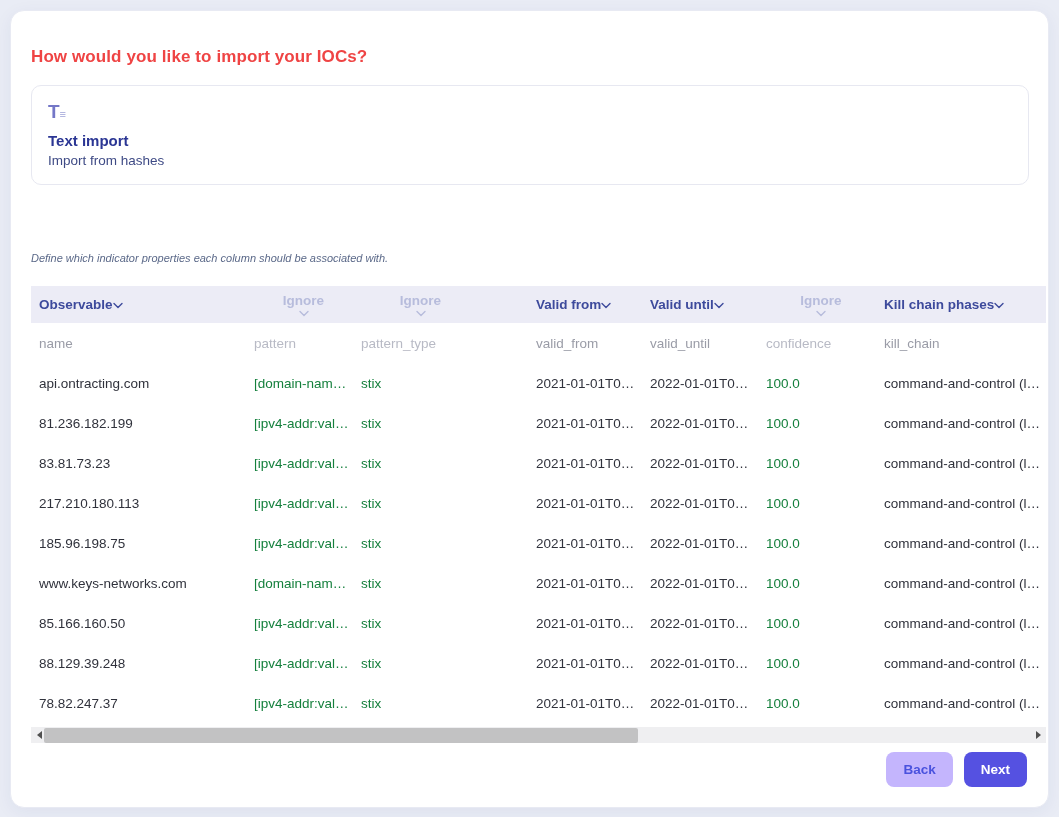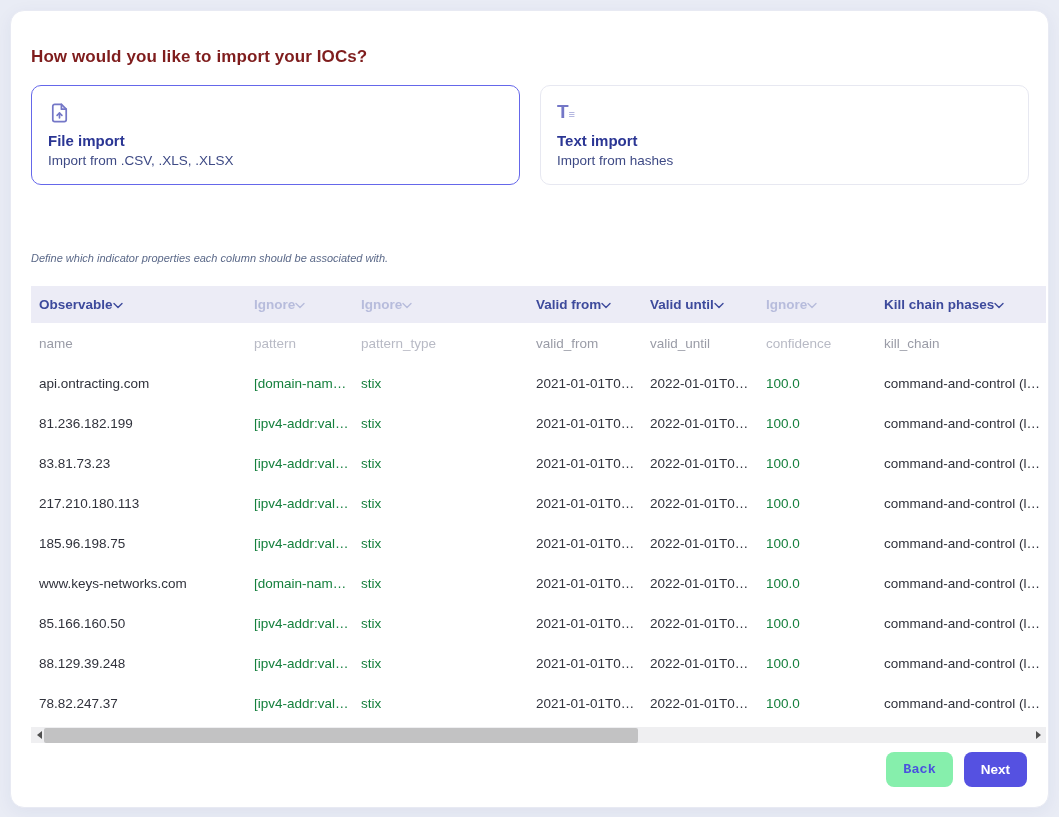--- a/index.html
+++ b/index.html
@@ -10,21 +10,21 @@
     position:relative;
     overflow:hidden;
   }
   .dialog {
     position:absolute; left:10px; top:10px; width:1039px; height:798px;
     background:#ffffff; border-radius:14px; border:1px solid #e8eaf3;
     box-shadow:0 4px 18px rgba(40,50,120,.06);
   }
   .title {
     position:absolute; left:20px; top:36px;
-    font-size:17px; font-weight:bold; color:#7f1d1d; letter-spacing:.1px;
+    font-size:17px; font-weight:bold; color:#ef4444; letter-spacing:.1px;
   }
   .cards { position:absolute; left:20px; top:74px; width:998px; height:100px; display:flex; gap:20px; }
   .card {
     flex:1 1 0; border:1px solid #e7e8f1; border-radius:10px;
     padding:15px 16px; cursor:pointer; background:#fff;
   }
   .card.selected { border:1px solid #6567ea; }
   .card-icon { height:26px; margin-bottom:5px; color:#7477c7; }
   .card-title { font-size:15px; font-weight:bold; color:#2b3694; margin-bottom:4px; }
   .card-sub { font-size:13.5px; color:#3e4a85; }
@@ -43,21 +43,21 @@
   .trow > :nth-child(1){ width:215px; }
   .trow > :nth-child(2){ width:107px; }
   .trow > :nth-child(3){ width:127px; }
   .trow > :nth-child(4){ width:114px;margin-left:48px; }
   .trow > :nth-child(5){ width:116px; }
   .trow > :nth-child(6){ width:118px; }
   .trow > :nth-child(7){ width:185px; }
   .trow > :nth-child(8){ width:120px; }
   .hcell { font-weight:bold; cursor:pointer; display:flex; align-items:center; }
   .hcell.mapped { color:#3d4a9c; }
-  .hcell.ignored { color:#b7bcdc; }
+  .hcell.ignored { color:#b7bcdc;flex-direction:column; }
   .hcell svg { flex:none; margin-top:2px; }
   .csv-row .tcell.mapped { color:#9a9ca7; }
   .csv-row .tcell.ignored { color:#b8bac5; }
   .data-row .tcell.mapped { color:#30323c; }
   .data-row .tcell.ignored { color:#15803d; }
 
   .hscroll { position:absolute; left:20px; top:716px; width:1015px; height:16px; background:#efeff1; }
   .hs-arrow {
     position:absolute; top:0; width:16px; height:16px; cursor:pointer;
     display:flex; align-items:center; justify-content:center;
@@ -66,43 +66,31 @@
   .hs-arrow.right { right:0; }
   .tri-left { width:0; height:0; border:4px solid transparent; border-right:5px solid #505050; border-left:none; }
   .tri-right { width:0; height:0; border:4px solid transparent; border-left:5px solid #505050; border-right:none; }
   .hs-thumb { position:absolute; left:13px; top:0.5px; width:594px; height:15px; background:#c2c2c3; border-radius:2px; cursor:pointer; }
 
   .footer { position:absolute; right:21px; top:741px; display:flex; gap:11px; }
   .btn {
     height:35px; padding:0 17px; border:none; border-radius:8px;
     font-family:"Liberation Sans", sans-serif; font-size:13.5px; font-weight:bold; cursor:pointer;
   }
-  .btn-back { background:#86efac; color:#4a52de;font-family:Liberation Mono, monospace; }
+  .btn-back { background:#c4b5fd; color:#4a52de; }
   .btn-next { background:#5551e1; color:#ffffff; }
 </style>
 </head>
 <body>
 
 <div class="dialog">
 
   <div class="title">How would you like to import your IOCs?</div>
 
   <div class="cards">
-    <div class="card selected">
-      <div class="card-icon">
-        <svg width="23" height="24" viewBox="0 0 24 24" fill="none" stroke="#7477c7" stroke-width="1.8" stroke-linecap="round" stroke-linejoin="round">
-          <path d="M14 3H7a2 2 0 0 0-2 2v14a2 2 0 0 0 2 2h10a2 2 0 0 0 2-2V8z"></path>
-          <path d="M14 3v5h5"></path>
-          <path d="M12 17v-5"></path>
-          <path d="M9.5 14.5 12 12l2.5 2.5"></path>
-        </svg>
-      </div>
-      <div class="card-title">File import</div>
-      <div class="card-sub">Import from .CSV, .XLS, .XLSX</div>
-    </div>
     <div class="card">
       <div class="card-icon">
         <span class="texticon-t">T</span><span class="texticon-lines">≡</span>
       </div>
       <div class="card-title">Text import</div>
       <div class="card-sub">Import from hashes</div>
     </div>
   </div>
 
   <div class="hint">Define which indicator properties each column should be associated with.</div>

